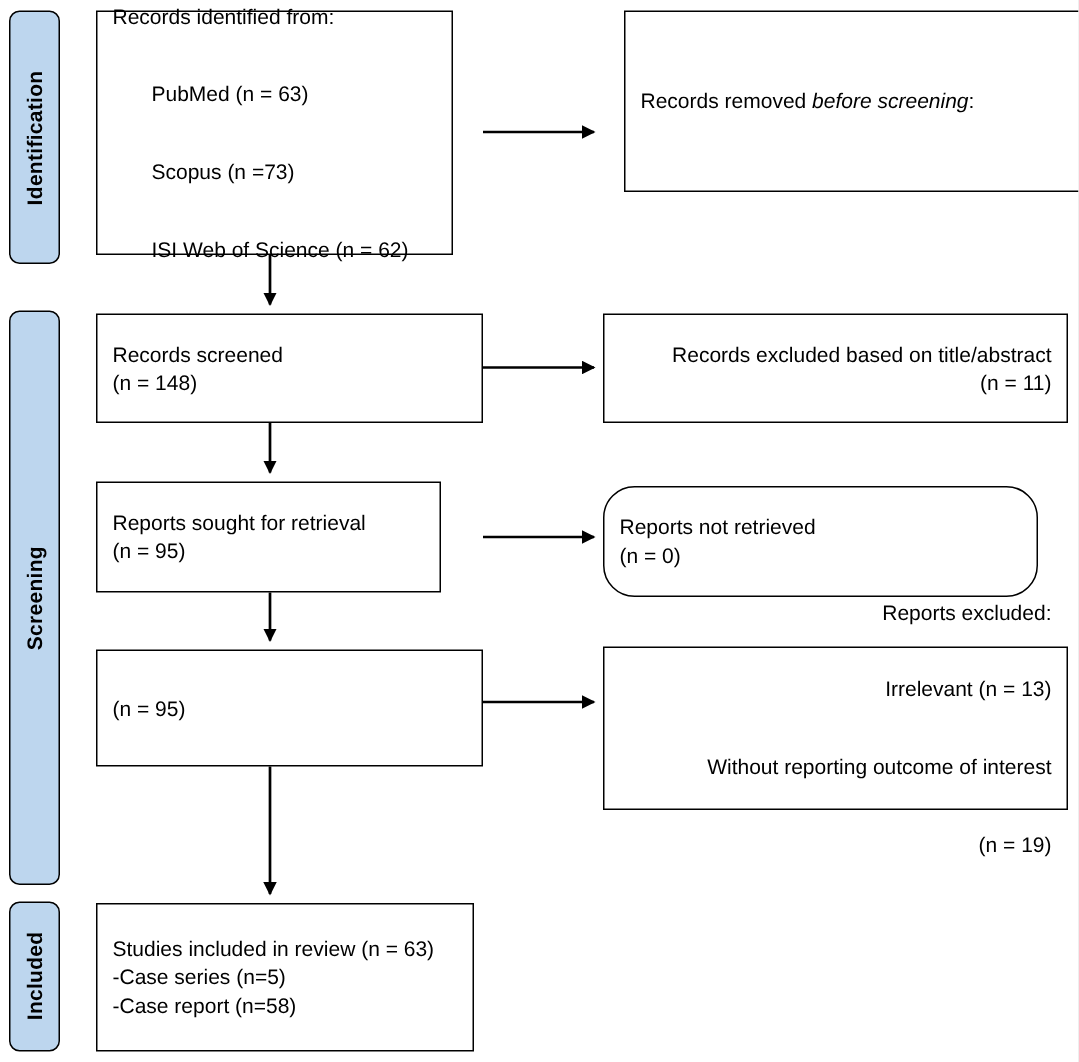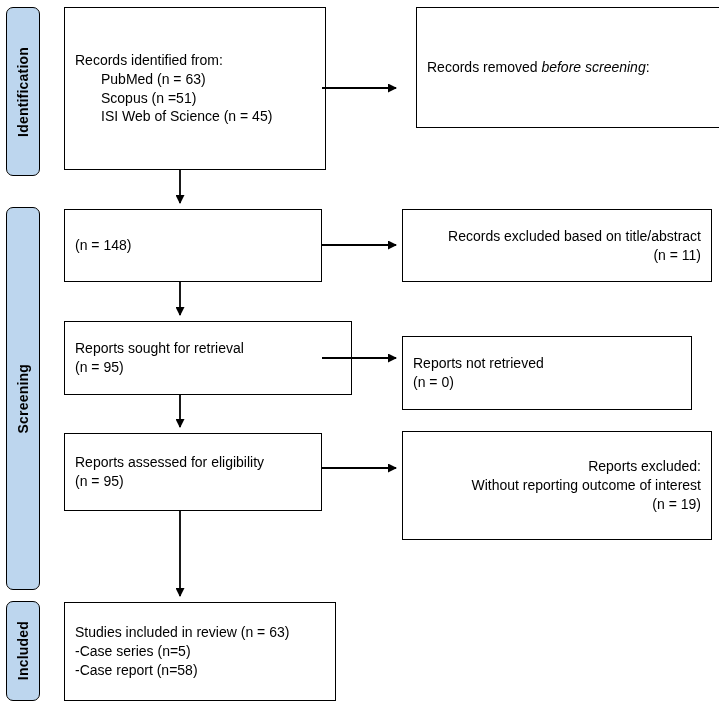--- a/index.html
+++ b/index.html
@@ -21,21 +21,21 @@
     border: 1.6px solid #000;
     box-sizing: border-box;
     display: flex;
     flex-direction: column;
     justify-content: center;
     padding: 8px 10px;
     font-size: 14px;
     line-height: 1.34;
   }
   .line { display: block; white-space: nowrap; }
-  .indent { padding-left: 26px; }
+  .indent { padding-left: 26px; margin-top: 33px; }
   .italic { font-style: italic; }
 
   
   .stage {
     position: absolute;
     background: #BDD6EE;
     border: 1.6px solid #000;
     border-radius: 7px;
     box-sizing: border-box;
     display: flex;
@@ -48,29 +48,29 @@
     font-weight: bold;
     font-size: 14px;
     letter-spacing: 0.2px;
   }
 
   
   .pos-ident  { left: 6px;   top: 7px;   width: 34px;  height: 169px; }
   .pos-screen { left: 6px;   top: 207px; width: 34px;  height: 383px; }
   .pos-incl   { left: 6px;   top: 601px; width: 34px;  height: 100px; }
 
-  .pos-b1 { left: 64px;  top: 7px;   width: 262px; height: 163px; }
+  .pos-b1 { left: 64px;  top: 7px;   width: 238px; height: 163px; }
   .pos-b2 { left: 416px; top: 7px;   width: 310px; height: 121px; }
   .pos-b3 { left: 64px;  top: 209px; width: 258px; height: 73px; }
   .pos-b4 { left: 402px; top: 209px; width: 310px; height: 73px; text-align: right; }
-  .pos-b5 { left: 64px;  top: 321px; width: 288px; height: 74px; }
-  .pos-b6 { left: 402px; top: 336px; width: 290px; height: 74px; }
+  .pos-b5 { left: 64px;  top: 321px; width: 230px; height: 74px; }
+  .pos-b6 { left: 402px; top: 324px; width: 290px; height: 74px; border-radius: 21px; }
   .pos-b7 { left: 64px;  top: 433px; width: 258px; height: 78px; }
   .pos-b8 { left: 402px; top: 431px; width: 310px; height: 109px; text-align: right; }
-  .pos-b9 { left: 64px;  top: 602px; width: 272px; height: 99px; justify-content: center; }
+  .pos-b9 { left: 64px;  top: 602px; width: 252px; height: 99px; justify-content: center; }
 
   .arrows {
     position: absolute;
     left: 0; top: 0;
     pointer-events: none;
   }
   .arrow {
     stroke: #000;
     stroke-width: 1.8;
     fill: none;
@@ -87,54 +87,55 @@
   <div class="stage pos-screen">
     <span class="vtext">Screening</span>
   </div>
   <div class="stage pos-incl">
     <span class="vtext">Included</span>
   </div>
 
   <div class="box pos-b1">
     <span class="line">Records identified from:</span>
     <span class="line indent">PubMed (n = 63)</span>
-    <span class="line indent">Scopus (n =51)</span>
-    <span class="line indent">ISI Web of Science (n = 45)</span>
+    <span class="line indent">Scopus (n =73)</span>
+    <span class="line indent">ISI Web of Science (n = 62)</span>
   </div>
 
   <div class="box pos-b2">
     <span class="line"><span>Records removed </span><span class="italic">before screening</span><span>:</span></span>
   </div>
 
   <div class="box pos-b3">
+    <span class="line">Records screened</span>
     <span class="line">(n = 148)</span>
   </div>
 
   <div class="box pos-b4">
     <span class="line">Records excluded based on title/abstract</span>
     <span class="line">(n = 11)</span>
   </div>
 
   <div class="box pos-b5">
     <span class="line">Reports sought for retrieval</span>
     <span class="line">(n = 95)</span>
   </div>
 
   <div class="box pos-b6">
     <span class="line">Reports not retrieved</span>
     <span class="line">(n = 0)</span>
   </div>
 
   <div class="box pos-b7">
-    <span class="line">Reports assessed for eligibility</span>
     <span class="line">(n = 95)</span>
   </div>
 
   <div class="box pos-b8">
     <span class="line">Reports excluded:</span>
+    <span class="line indent">Irrelevant (n = 13)</span>
     <span class="line indent">Without reporting outcome of interest</span>
     <span class="line indent">(n = 19)</span>
   </div>
 
   <div class="box pos-b9">
     <span class="line">Studies included in review (n = 63)</span>
     <span class="line">-Case series (n=5)</span>
     <span class="line">-Case report (n=58)</span>
   </div>
 

